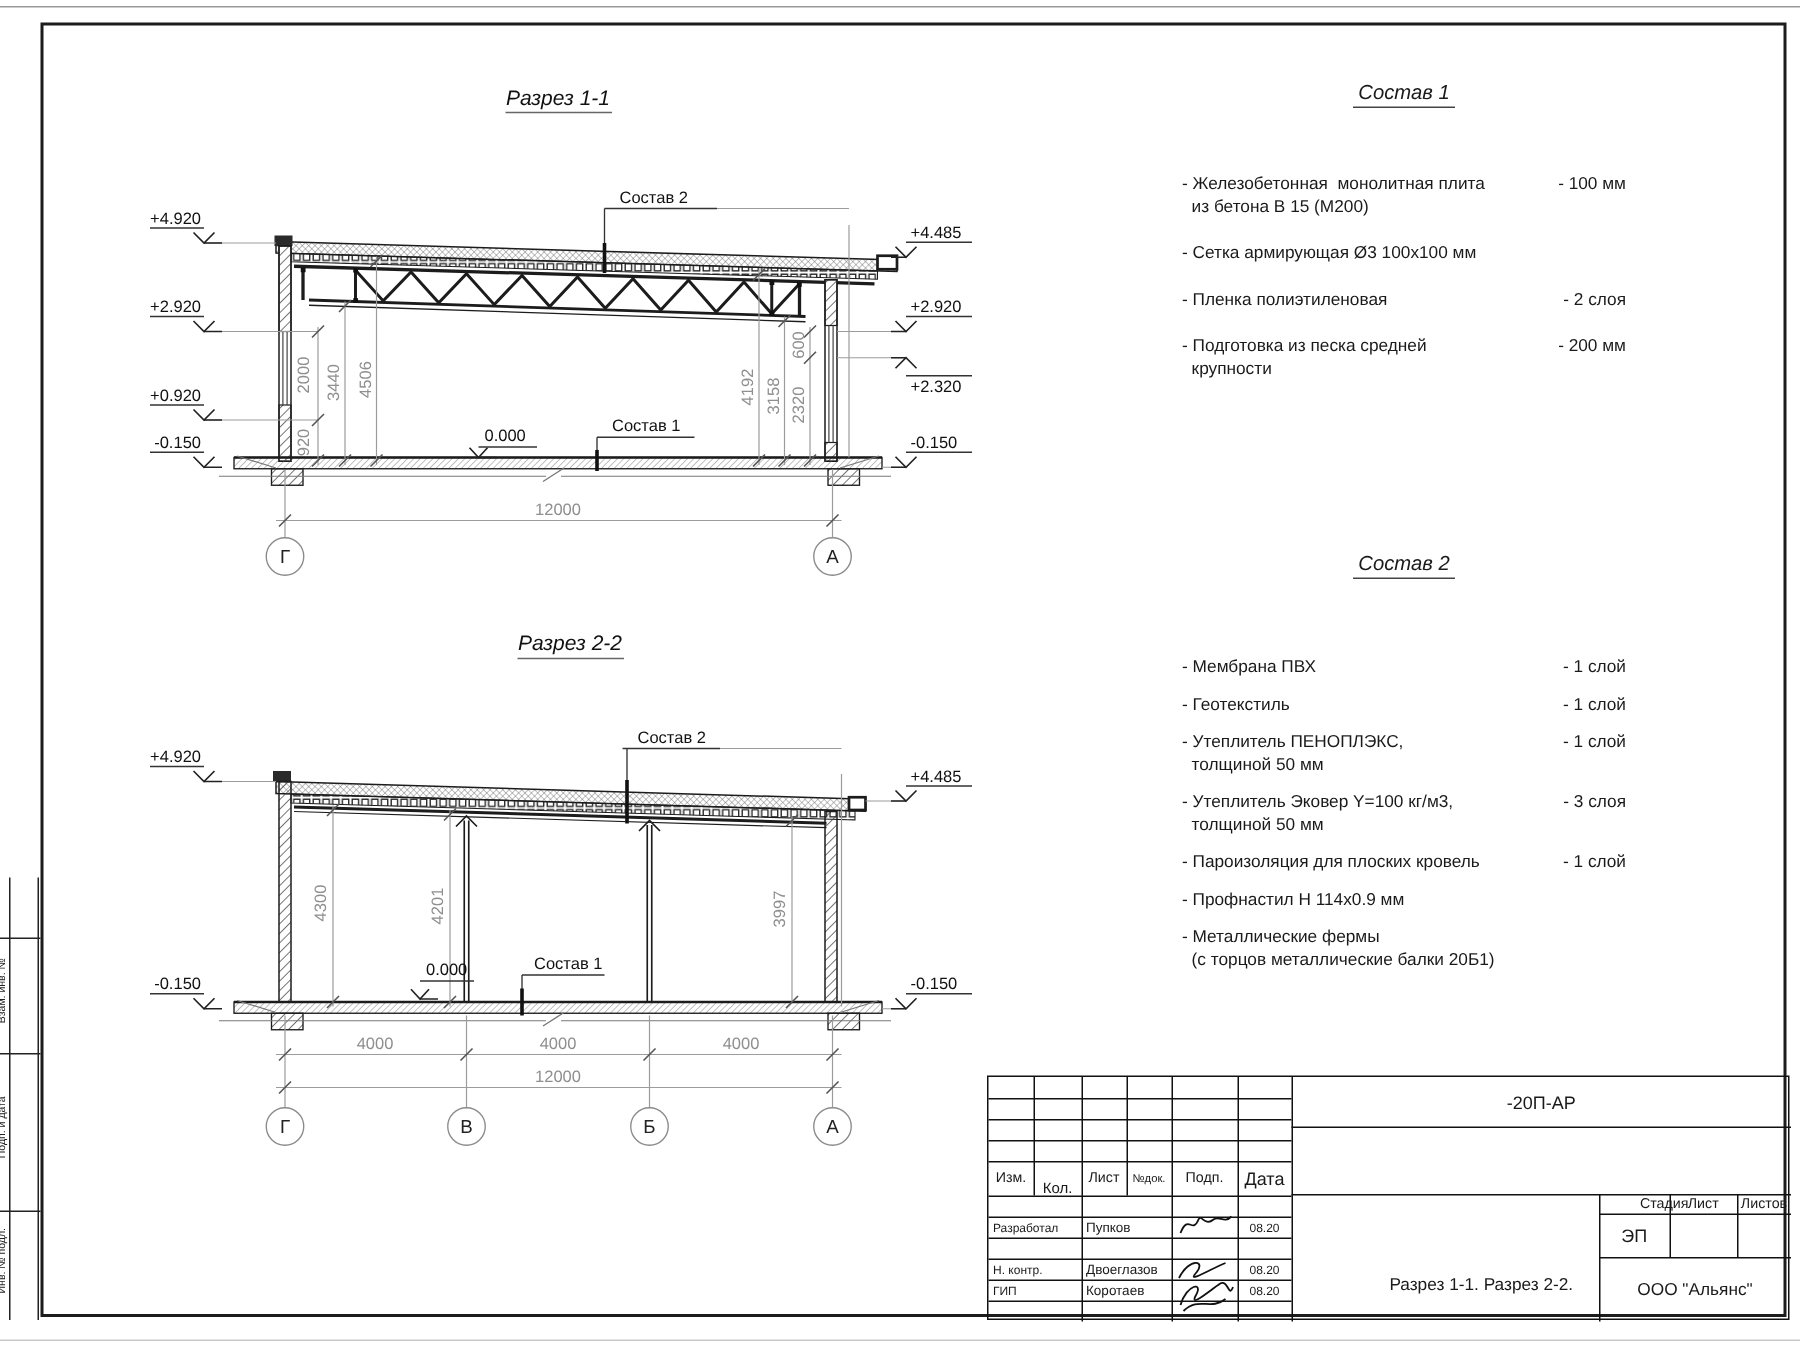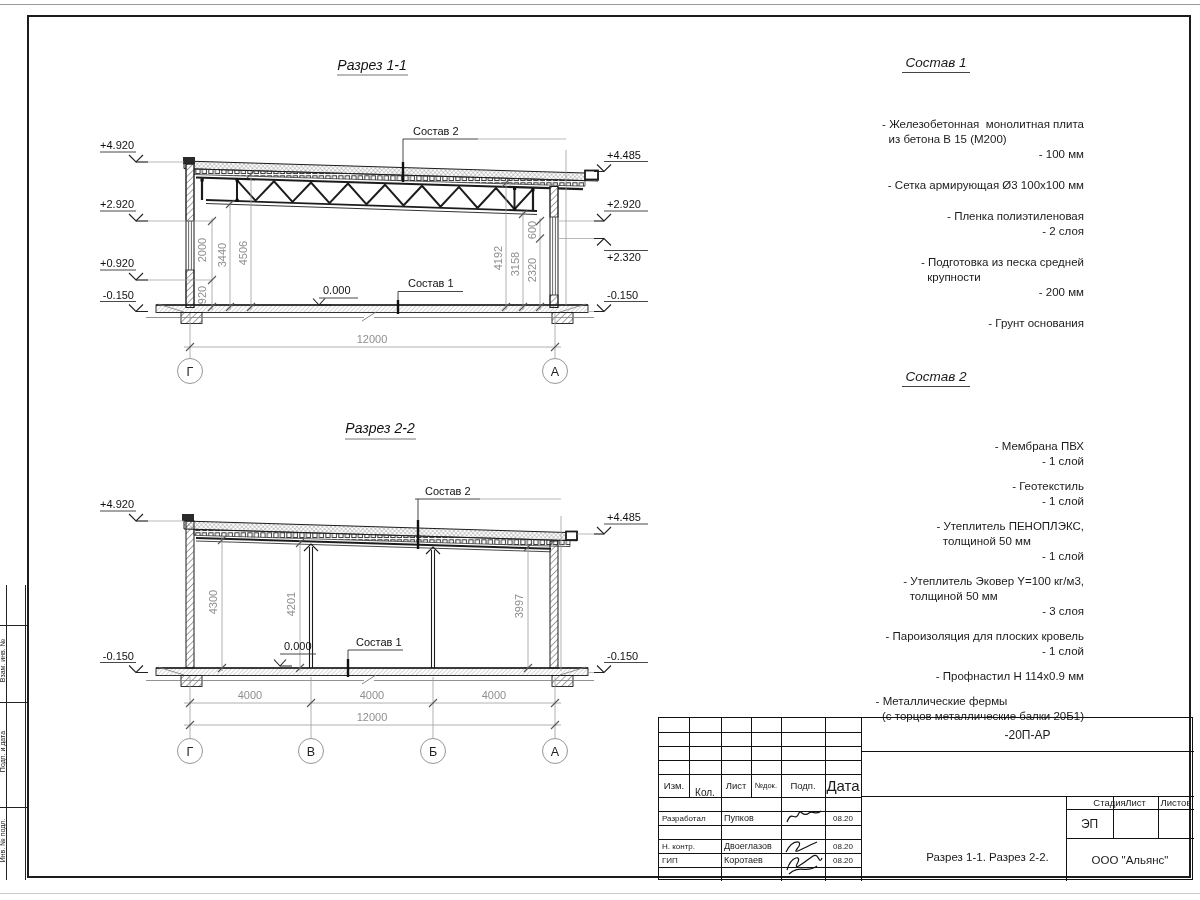--- a/index.html
+++ b/index.html
@@ -11,22 +11,22 @@
     border:2px solid #1c1c1c;box-sizing:border-box;}
   .sheetline-top{position:absolute;left:0;top:4px;width:1200px;height:1px;background:#9a9a9a;}
   .sheetline-bot{position:absolute;left:0;top:893px;width:1200px;height:1px;background:#c9c9c9;}
   svg.draw{position:absolute;left:0;top:0;}
   
   .sostav{position:absolute;width:296px;}
   .sostav-title-wrap{text-align:center;}
   .sostav-title{display:inline-block;font-style:italic;font-size:13.5px;
     border-bottom:1px solid #444;padding:0 4px 2px 4px;}
   .sostav-items{margin-top:0;}
-  .sostav-item{display:flex;justify-content:space-between;align-items:flex-end;
-    font-size:11.5px;line-height:15px;flex-direction:column;}
+  .sostav-item{display:flex;justify-content:space-between;
+    font-size:11.5px;line-height:15px;}
   .si-name{white-space:pre-wrap;}
   .si-val{white-space:nowrap;padding-left:6px;}
   .sostav1 .sostav-item{margin-bottom:16px;}
   .sostav2 .sostav-item{margin-bottom:10px;}
   .sostav1 .sostav-title-wrap{margin-bottom:44px;}
   .sostav2 .sostav-title-wrap{margin-bottom:52px;}
   
   .stamp{position:absolute;left:658px;top:717px;width:535px;height:163px;
     border:1.5px solid #111;box-sizing:border-box;font-size:9px;}
   .stamp .vl,.stamp .hl{position:absolute;background:#111;}
@@ -434,24 +434,20 @@
         </div>
       <div class="sostav-item">
           <div class="si-name">- Пленка полиэтиленовая</div>
           <div class="si-val">-  2 слоя</div>
         </div>
       <div class="sostav-item">
           <div class="si-name">- Подготовка из песка средней
   крупности</div>
           <div class="si-val">- 200 мм</div>
         </div>
-      <div class="sostav-item">
-          <div class="si-name">- Грунт основания</div>
-          <div class="si-val"></div>
-        </div>
     </div>
   </div>
 
   <div class="sostav sostav2" style="left:788px;top:367px;">
     <div class="sostav-title-wrap"><span class="sostav-title">Состав 2</span></div>
     <div class="sostav-items">
       <div class="sostav-item">
           <div class="si-name">- Мембрана ПВХ</div>
           <div class="si-val">- 1 слой</div>
         </div>
@@ -509,21 +505,21 @@
     <div class="hl" style="left:202px;top:33px;width:333px;"></div>
     <div class="hl" style="left:202px;top:78px;width:333px;"></div>
     <div class="hl" style="left:407px;top:91px;width:128px;"></div>
     <div class="hl" style="left:407px;top:120px;width:128px;"></div>
 
     <div class="cell" style="left:0;top:56px;width:30px;height:23px;font-size:9.5px;">Изм.</div>
     <div class="cell" style="left:30px;top:63px;width:32px;height:23px;font-size:10px;">Кол.</div>
     <div class="cell" style="left:62px;top:56px;width:30px;height:23px;font-size:9.5px;">Лист</div>
     <div class="cell ndok" style="left:92px;top:56px;width:30px;height:23px;">№док.</div>
     <div class="cell" style="left:122px;top:56px;width:44px;height:23px;font-size:9.5px;">Подп.</div>
-    <div class="cell" style="left:166px;top:56px;width:36px;height:23px;font-size:15px;">Дата</div>
+    <div class="cell" style="left:166px;top:56px;width:36px;height:23px;font-size:12px;">Дата</div>
 
     <div class="cell left" style="left:0;top:93px;width:62px;height:14px;font-size:8px;">Разработал</div>
     <div class="cell left" style="left:62px;top:93px;width:60px;height:14px;font-size:9px;">Пупков</div>
     <div class="cell" style="left:166px;top:93px;width:36px;height:14px;font-size:8px;">08.20</div>
     <div class="cell left" style="left:0;top:121px;width:62px;height:14px;font-size:8px;">Н. контр.</div>
     <div class="cell left" style="left:62px;top:121px;width:60px;height:14px;font-size:9px;">Двоеглазов</div>
     <div class="cell" style="left:166px;top:121px;width:36px;height:14px;font-size:8px;">08.20</div>
     <div class="cell left" style="left:0;top:135px;width:62px;height:14px;font-size:8px;">ГИП</div>
     <div class="cell left" style="left:62px;top:135px;width:60px;height:14px;font-size:9px;">Коротаев</div>
     <div class="cell" style="left:166px;top:135px;width:36px;height:14px;font-size:8px;">08.20</div>

